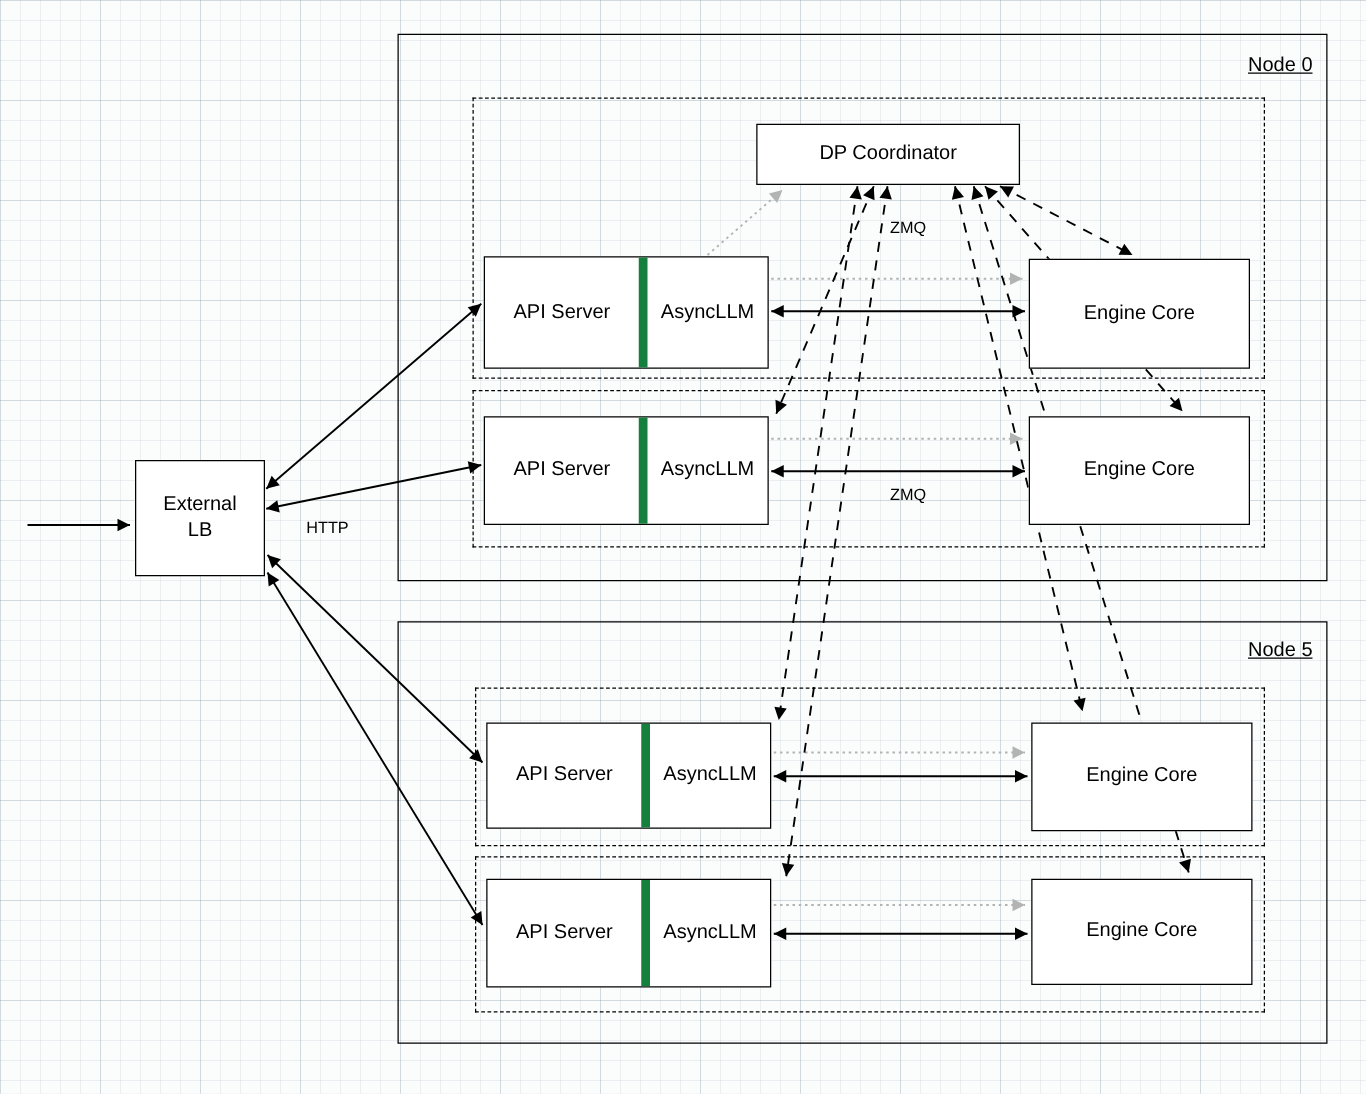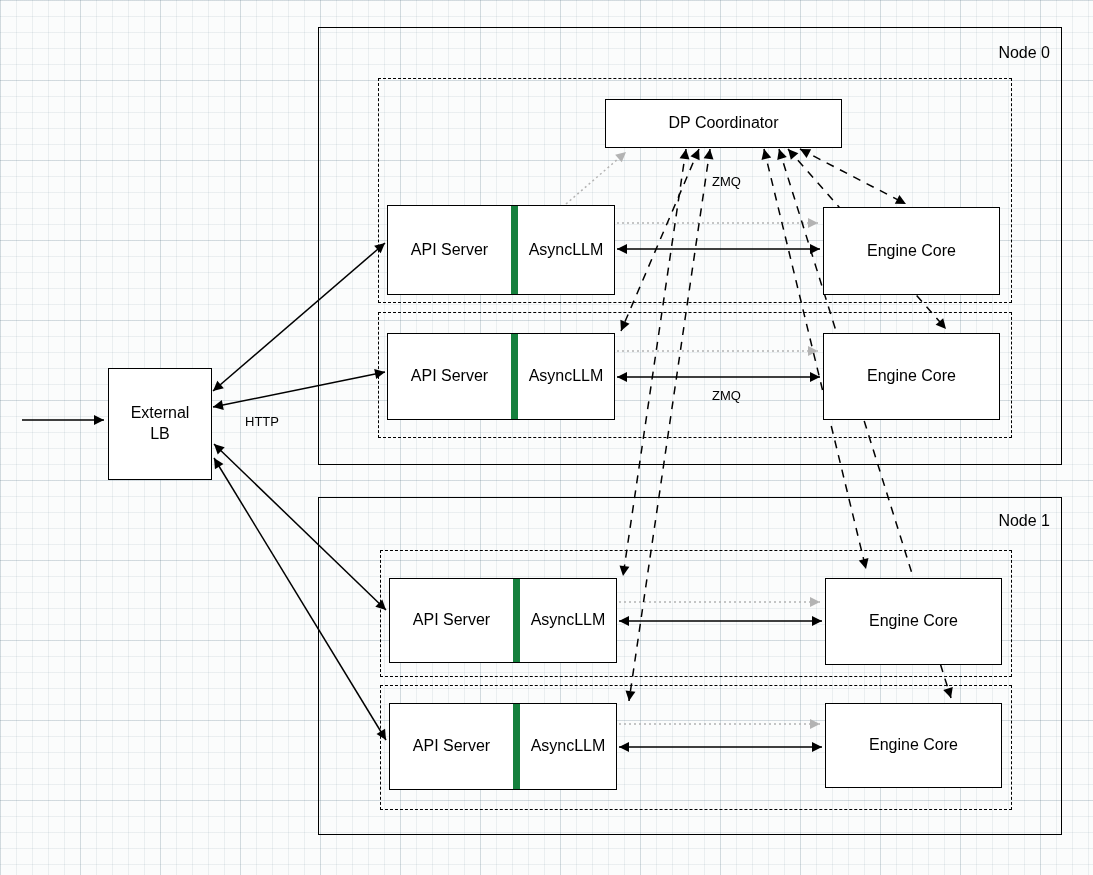--- a/index.html
+++ b/index.html
@@ -18,21 +18,21 @@
   .solid{stroke:#000;stroke-width:1.5;fill:none;}
   .dashedln{stroke:#000;stroke-width:1.5;fill:none;stroke-dasharray:8 7;}
   .dottedln{stroke:#b3b3b3;stroke-width:1.5;fill:none;stroke-dasharray:2 3;}
   .box{
     position:absolute;background:#fff;border:1px solid #000;box-sizing:border-box;
     display:flex;align-items:center;justify-content:center;text-align:center;
     font-size:16px;line-height:1.3;
   }
   .outline{position:absolute;border:1px solid #000;box-sizing:border-box;background:transparent;}
   .dashed-outline{position:absolute;border:1px dashed #000;box-sizing:border-box;background:transparent;}
-  .node-label{position:absolute;font-size:16px;text-align:right;}
+  .node-label{position:absolute;font-size:16px;text-align:right;text-decoration:underline;}
   .combined{padding:0;text-align:center;}
   .combined .cell{display:flex;align-items:center;justify-content:center;height:100%;box-sizing:border-box;}
   .combined .cell-left{flex:0 0 123px;}
   .combined .cell-right{flex:1;border-left:7px solid #15803d;}
   .small-label{position:absolute;font-size:13px;}
 </style>
 </head>
 <body>
 
 <div class="canvas">
@@ -75,21 +75,21 @@
     <line class="dashedln" x1="764" y1="149" x2="866" y2="569" marker-start="url(#arrowBlack)" marker-end="url(#arrowBlack)"></line>
     <line class="dashedln" x1="779" y1="149" x2="951" y2="698" marker-start="url(#arrowBlack)" marker-end="url(#arrowBlack)"></line>
   </svg>
 
   <div class="outline" style="left:318px;top:27px;width:744px;height:438px"></div>
   <div class="node-label" style="left:930px;top:44px;width:120px">Node 0</div>
 
   <div class="dashed-outline" style="left:378px;top:78px;width:634px;height:225px"></div>
   <div class="dashed-outline" style="left:378px;top:312px;width:634px;height:126px"></div>
 
-  <div class="box" style="left:605px;top:99px;width:237px;height:49px">
+  <div class="box" style="left:605px;top:99px;width:211px;height:49px">
     <span>DP Coordinator</span>
   </div>
 
   <div class="box combined" style="left:387px;top:205px;width:228px;height:90px">
     <div class="cell cell-left">
         <span>API Server</span>
       </div>
     <div class="cell cell-right">
         <span>AsyncLLM</span>
       </div>
@@ -104,21 +104,21 @@
       </div>
     <div class="cell cell-right">
         <span>AsyncLLM</span>
       </div>
   </div>
   <div class="box" style="left:823px;top:333px;width:177px;height:87px">
     <span>Engine Core</span>
   </div>
 
   <div class="outline" style="left:318px;top:497px;width:744px;height:338px"></div>
-  <div class="node-label" style="left:930px;top:512px;width:120px">Node 1</div>
+  <div class="node-label" style="left:930px;top:512px;width:120px">Node 5</div>
 
   <div class="dashed-outline" style="left:380px;top:550px;width:632px;height:127px"></div>
   <div class="dashed-outline" style="left:380px;top:685px;width:632px;height:125px"></div>
 
   <div class="box combined" style="left:389px;top:578px;width:228px;height:85px">
     <div class="cell cell-left">
         <span>API Server</span>
       </div>
     <div class="cell cell-right">
         <span>AsyncLLM</span>
@@ -133,21 +133,21 @@
         <span>API Server</span>
       </div>
     <div class="cell cell-right">
         <span>AsyncLLM</span>
       </div>
   </div>
   <div class="box" style="left:825px;top:703px;width:177px;height:85px">
     <span>Engine Core</span>
   </div>
 
-  <div class="box" style="left:108px;top:368px;width:104px;height:112px">
+  <div class="box" style="left:108px;top:368px;width:104px;height:93px">
     <span>
       <span>External</span><br>
       <span>LB</span>
     </span>
   </div>
 
   <div class="small-label" style="left:245px;top:414px">HTTP</div>
   <div class="small-label" style="left:712px;top:174px">ZMQ</div>
   <div class="small-label" style="left:712px;top:388px">ZMQ</div>
 

